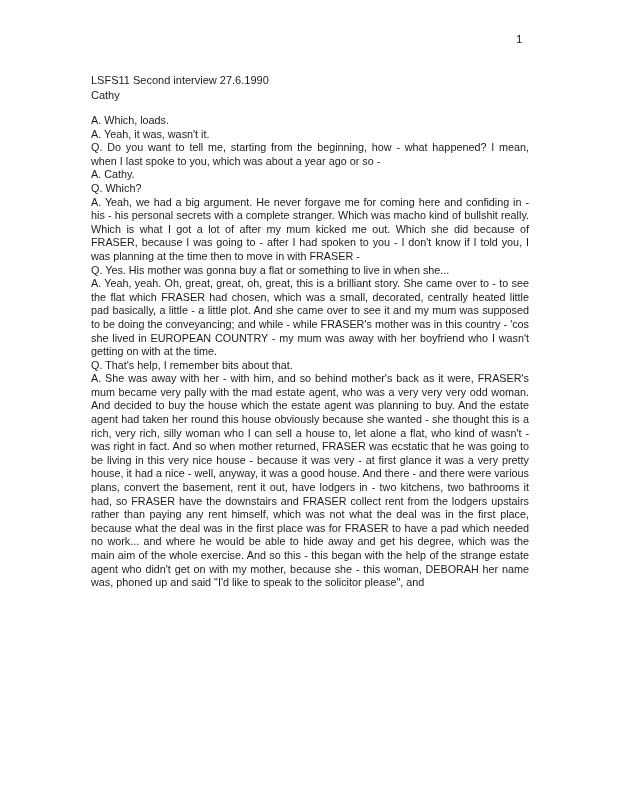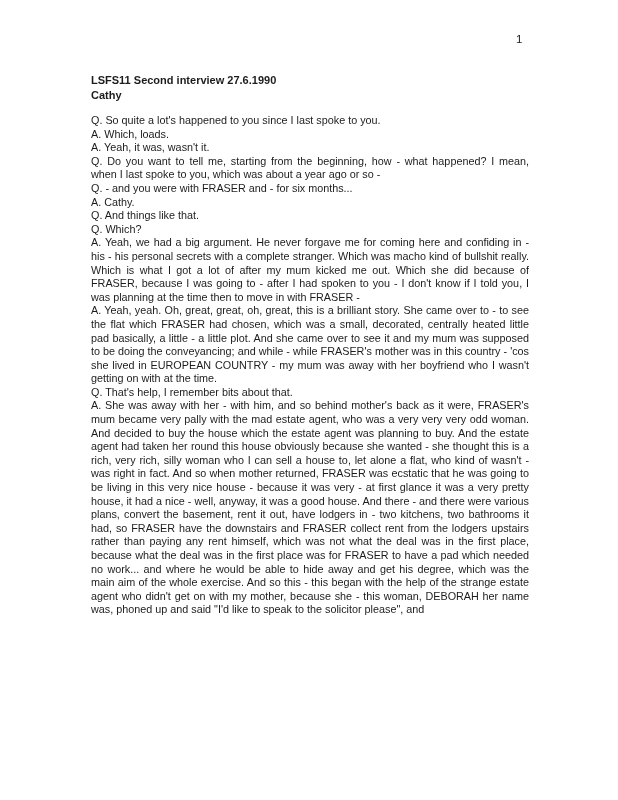--- a/index.html
+++ b/index.html
@@ -22,21 +22,21 @@
     left: 516px;
     font-size: 11.5px;
     color: #1c1c1c;
   }
   .doc-header {
     position: absolute;
     top: 73px;
     left: 91px;
     width: 438px;
     font-size: 11px;
-    font-weight: bold;
+    font-weight: normal;
     line-height: 14.5px;
     color: #1c1c1c;
   }
   .transcript {
     position: absolute;
     top: 114px;
     left: 91px;
     width: 438px;
     font-size: 10.8px;
     line-height: 13.6px;
@@ -53,26 +53,24 @@
 
 <div class="page">
   <div class="page-number">1</div>
 
   <div class="doc-header">
     <div class="doc-title">LSFS11 Second interview 27.6.1990</div>
     <div class="doc-speaker">Cathy</div>
   </div>
 
   <div class="transcript">
-      <div class="utterance">Q. So quite a lot's happened to you since I last spoke to you.</div>
       <div class="utterance">A. Which, loads.</div>
       <div class="utterance">A. Yeah, it was, wasn't it.</div>
       <div class="utterance">Q. Do you want to tell me, starting from the beginning, how - what happened? I mean, when I last spoke to you, which was about a year ago or so -</div>
-      <div class="utterance">Q. - and you were with FRASER and - for six months...</div>
       <div class="utterance">A. Cathy.</div>
-      <div class="utterance">Q. And things like that.</div>
       <div class="utterance">Q. Which?</div>
       <div class="utterance">A. Yeah, we had a big argument. He never forgave me for coming here and confiding in - his - his personal secrets with a complete stranger. Which was macho kind of bullshit really. Which is what I got a lot of after my mum kicked me out. Which she did because of FRASER, because I was going to - after I had spoken to you - I don't know if I told you, I was planning at the time then to move in with FRASER -</div>
+      <div class="utterance">Q. Yes. His mother was gonna buy a flat or something to live in when she...</div>
       <div class="utterance">A. Yeah, yeah. Oh, great, great, oh, great, this is a brilliant story. She came over to - to see the flat which FRASER had chosen, which was a small, decorated, centrally heated little pad basically, a little - a little plot. And she came over to see it and my mum was supposed to be doing the conveyancing; and while - while FRASER's mother was in this country - 'cos she lived in EUROPEAN COUNTRY - my mum was away with her boyfriend who I wasn't getting on with at the time.</div>
       <div class="utterance">Q. That's help, I remember bits about that.</div>
       <div class="utterance">A. She was away with her - with him, and so behind mother's back as it were, FRASER's mum became very pally with the mad estate agent, who was a very very very odd woman. And decided to buy the house which the estate agent was planning to buy. And the estate agent had taken her round this house obviously because she wanted - she thought this is a rich, very rich, silly woman who I can sell a house to, let alone a flat, who kind of wasn't - was right in fact. And so when mother returned, FRASER was ecstatic that he was going to be living in this very nice house - because it was very - at first glance it was a very pretty house, it had a nice - well, anyway, it was a good house. And there - and there were various plans, convert the basement, rent it out, have lodgers in - two kitchens, two bathrooms it had, so FRASER have the downstairs and FRASER collect rent from the lodgers upstairs rather than paying any rent himself, which was not what the deal was in the first place, because what the deal was in the first place was for FRASER to have a pad which needed no work... and where he would be able to hide away and get his degree, which was the main aim of the whole exercise. And so this - this began with the help of the strange estate agent who didn't get on with my mother, because she - this woman, DEBORAH her name was, phoned up and said "I'd like to speak to the solicitor please", and</div>
     </div>
 </div>
 
 </body></html>

